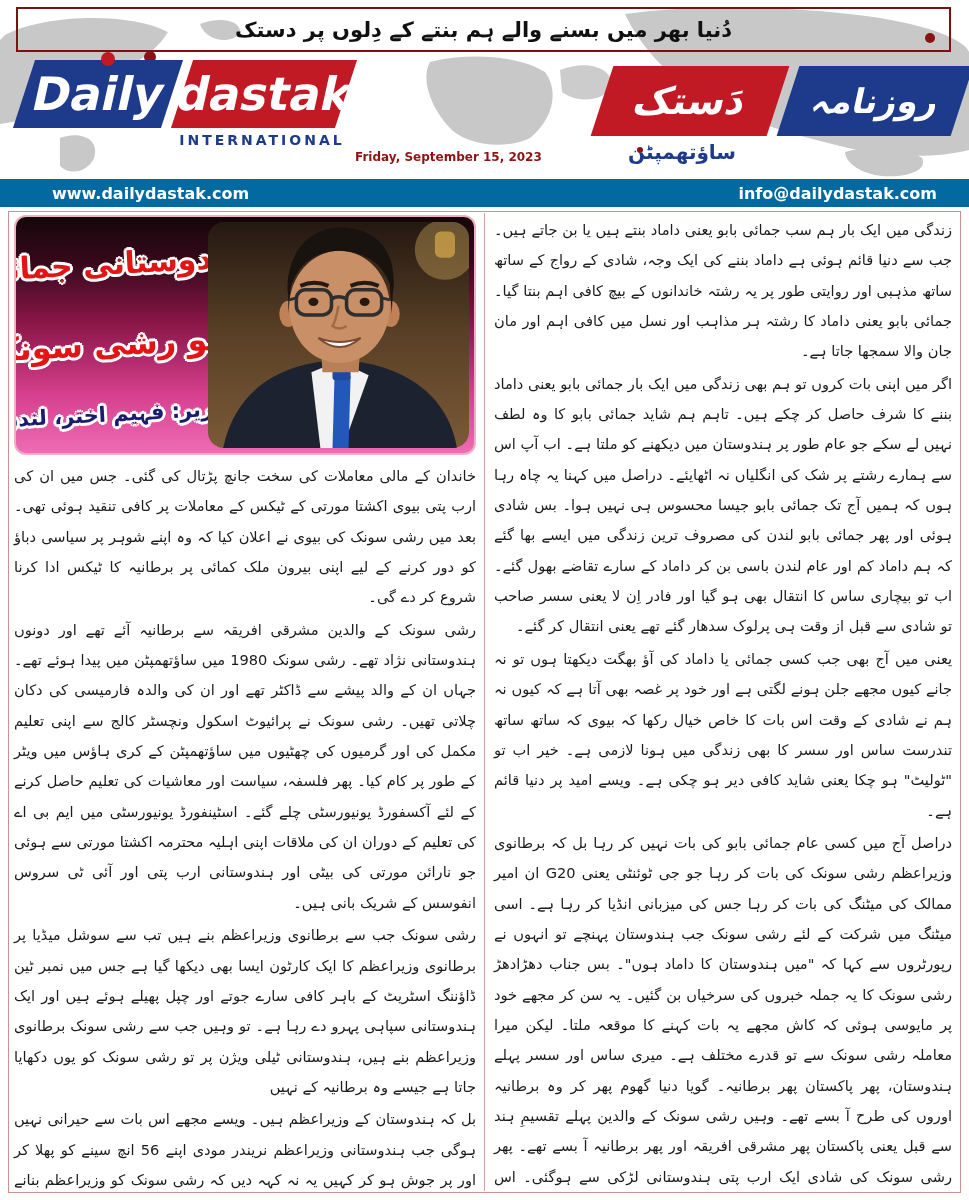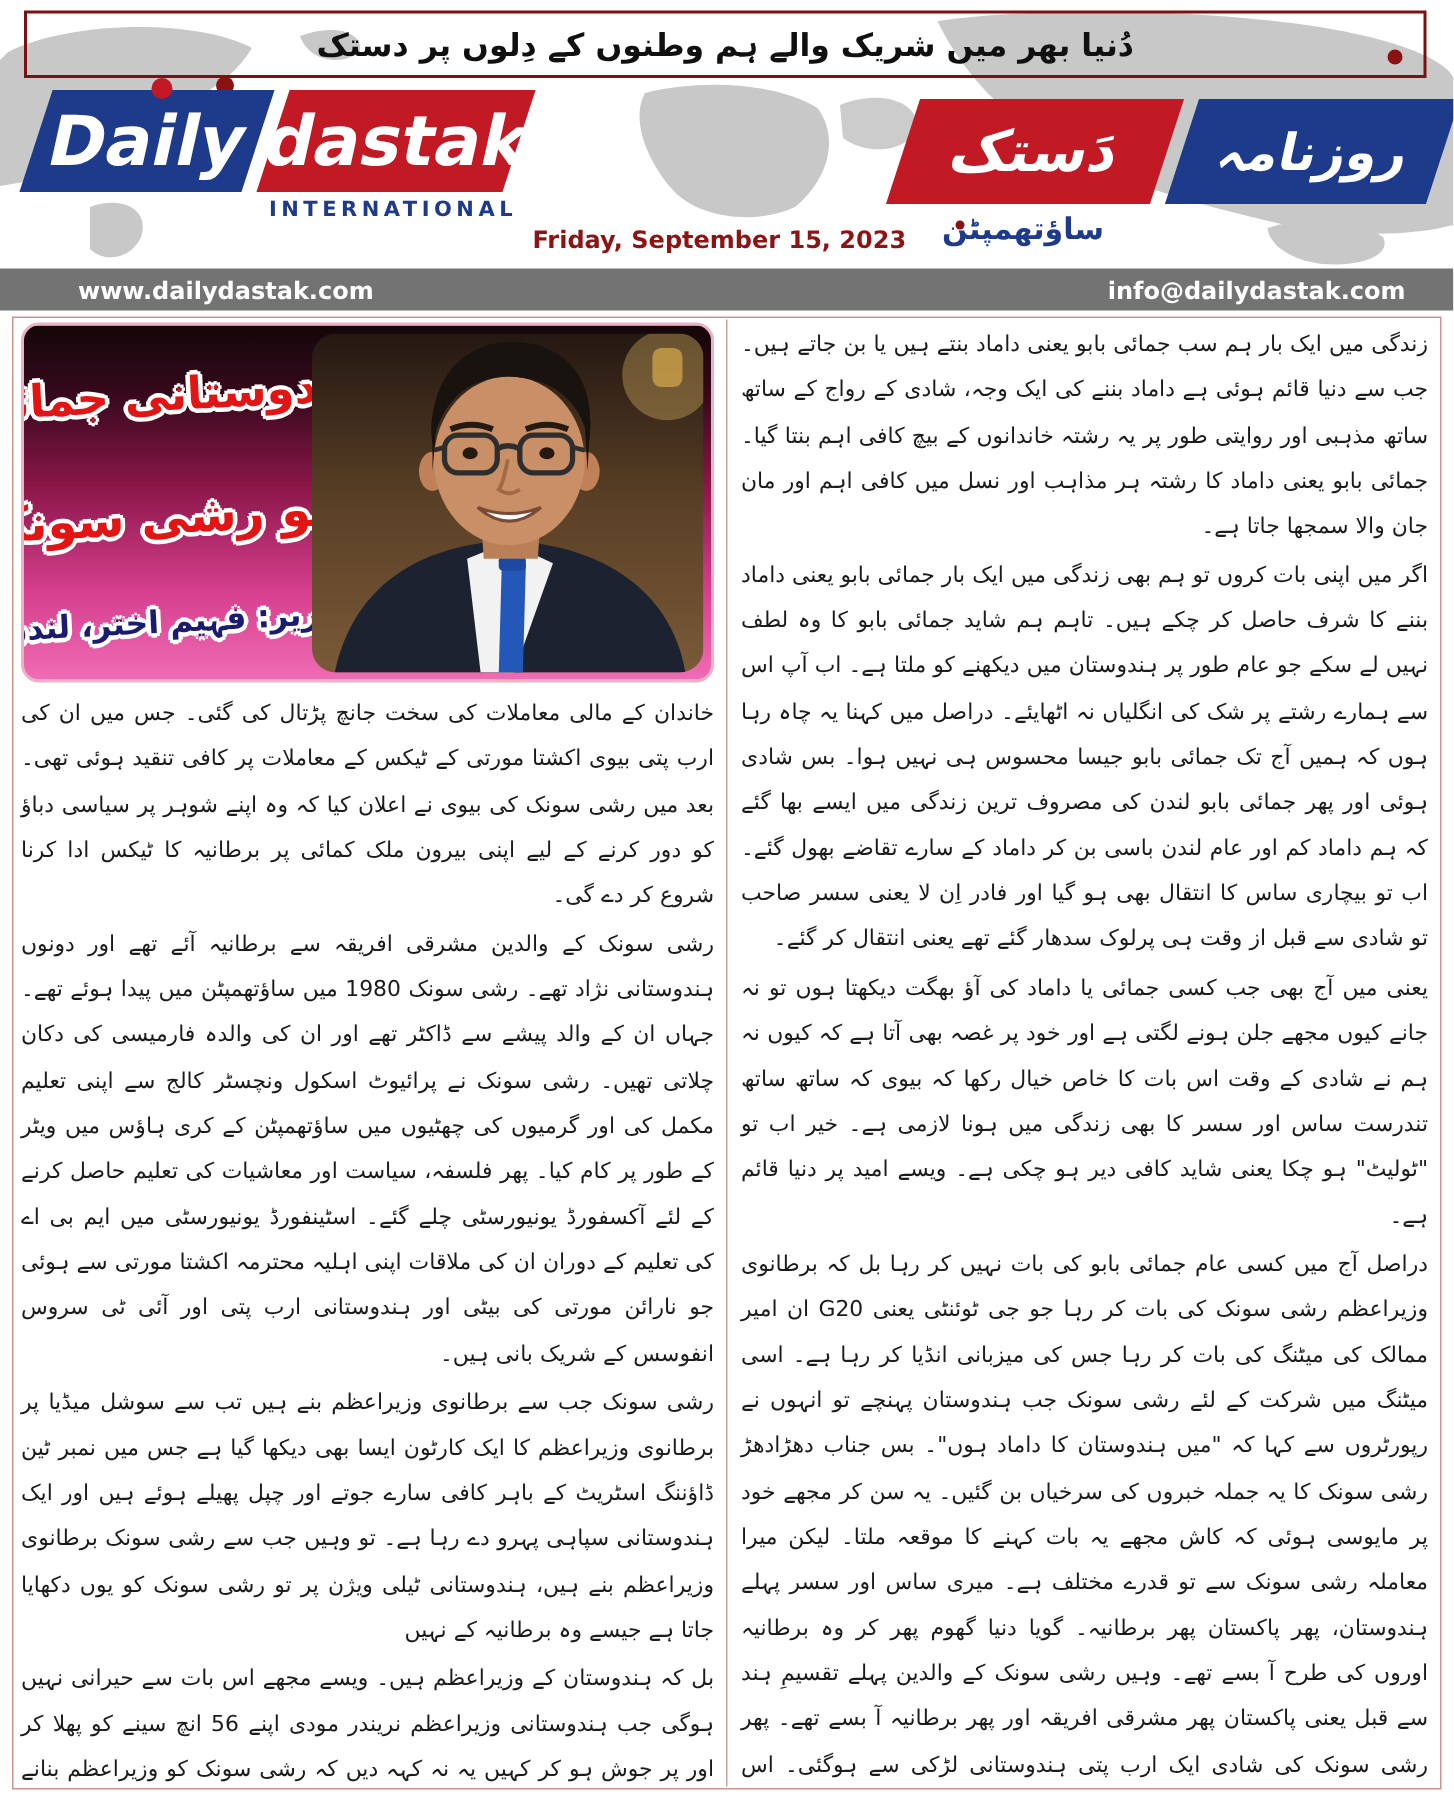--- a/index.html
+++ b/index.html
@@ -23,23 +23,23 @@
          background:#c11a24;z-index:4;}
   .intl-en{position:absolute;left:168px;top:128px;width:188px;height:24px;background:#fff;
            color:#1e3a8a;font-weight:bold;font-size:14px;letter-spacing:3px;display:flex;
            align-items:center;justify-content:center;z-index:3;}
   .ur-dastak{left:602px;top:66px;width:176px;height:70px;}
   .ur-dastak span{font-size:38px;}
   .ur-rozana{left:788px;top:66px;width:174px;height:70px;}
   .ur-rozana span{font-size:34px;}
   .intl-ur{position:absolute;left:602px;top:140px;width:160px;color:#1e3a8a;font-weight:bold;
            font-size:20px;text-align:center;z-index:3;direction:rtl;}
-  .date-line{position:absolute;left:355px;top:150px;font-size:16px;font-weight:bold;
+  .date-line{position:absolute;left:355px;top:150px;font-size:12px;font-weight:bold;
              color:#8e1313;z-index:3;}
-  .contact-bar{position:absolute;left:0;top:179px;width:969px;height:28px;background:#737373;
+  .contact-bar{position:absolute;left:0;top:179px;width:969px;height:28px;background:#0369a1;
                display:flex;align-items:center;justify-content:space-between;box-sizing:border-box;
                padding:0 32px 0 52px;z-index:3;}
   .contact-bar div{color:#fff;font-weight:bold;font-size:16px;}
   .contact-bar .exec{font-size:17px;}
   
   .main-box{position:absolute;left:8px;top:211px;width:953px;height:982px;
             border:1px solid #cf9090;box-sizing:border-box;background:#fff;}
   .col-divider{position:absolute;left:484px;top:213px;width:1px;height:978px;background:#c9a2a2;}
   .col{position:absolute;top:215px;direction:rtl;text-align:justify;color:#1b1b1b;
        font-size:14.6px;line-height:2.08;}
@@ -74,21 +74,21 @@
     <path d="M430,62 C470,52 520,56 545,72 C560,92 552,120 530,138 C505,150 465,146 448,126 C432,108 420,80 430,62 Z" fill="#c8c8c8"></path>
     <path d="M560,70 C585,60 610,66 612,84 C606,102 578,104 562,92 Z" fill="#cccccc"></path>
     <path d="M625,14 C700,4 800,6 880,18 C940,28 965,42 969,52 L969,150 C930,160 880,156 840,146 C790,134 742,120 700,96 C668,76 640,46 625,14 Z" fill="#c8c8c8"></path>
     <path d="M845,152 C870,144 905,146 922,158 C928,170 908,178 882,176 C862,174 846,164 845,152 Z" fill="#c8c8c8"></path>
     <circle cx="150" cy="57" r="6" fill="#8a1212"></circle>
     <circle cx="930" cy="38" r="5" fill="#8a1212"></circle>
     <circle cx="640" cy="150" r="3" fill="#8a1212"></circle>
   </svg>
 
   <div class="banner">
-    <div class="tagline">دُنیا بھر میں شریک والے ہم وطنوں کے دِلوں پر دستک</div>
+    <div class="tagline">دُنیا بھر میں بسنے والے ہم بنتے کے دِلوں پر دستک</div>
   </div>
 
   <div class="logo-box logo-blue en-daily">
     <span>Daily</span>
   </div>
   <div class="i-dot"></div>
   <div class="logo-box logo-red en-dastak">
     <span>dastak</span>
   </div>
   <div class="intl-en">INTERNATIONAL</div>

